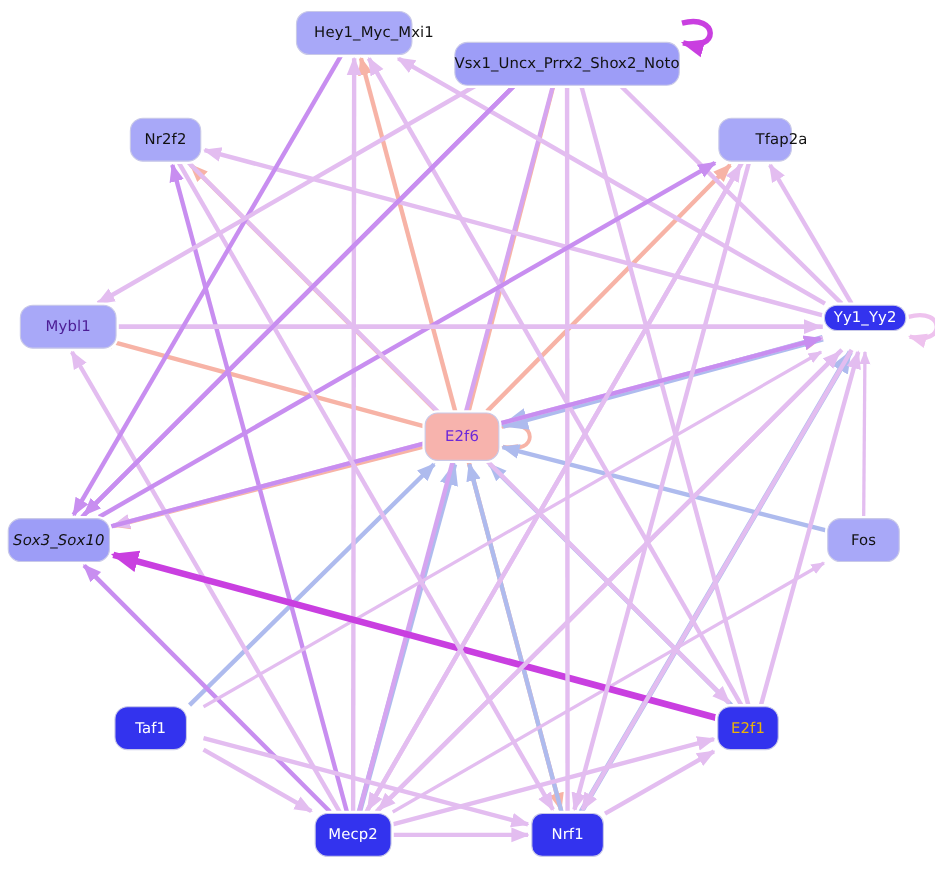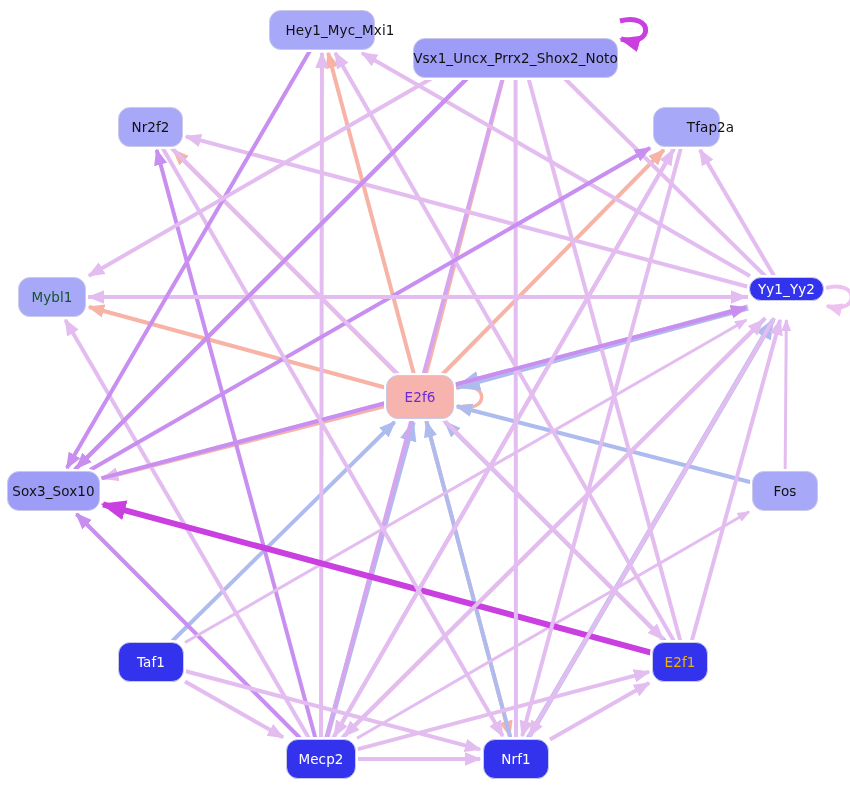--- a/index.html
+++ b/index.html
@@ -134,41 +134,41 @@
       </div>
       <div class="node" style="left: 413px; top: 10px; width: 205px; height: 40px; background: rgb(157, 157, 247); color: rgb(17, 17, 17); margin-top: 28px;">
         <span class="node-label">Vsx1_Uncx_Prrx2_Shox2_Noto</span>
       </div>
       <div class="node" style="left: 118px; top: 107px; width: 65px; height: 40px; background: rgb(168, 168, 248); color: rgb(17, 17, 17);">
         <span class="node-label">Nr2f2</span>
       </div>
       <div class="node" style="left: 653px; top: 107px; width: 67px; height: 40px; background: rgb(168, 168, 248); color: rgb(17, 17, 17); padding-left: 48px;">
         <span class="node-label">Tfap2a</span>
       </div>
-      <div class="node" style="left: 18px; top: 277px; width: 68px; height: 40px; background: rgb(168, 168, 248); color: #14532d;">
+      <div class="node" style="left: 18px; top: 277px; width: 88px; height: 40px; background: rgb(168, 168, 248); color: #4c1d95;">
         <span class="node-label">Mybl1</span>
       </div>
       <div class="node" style="left: 749px; top: 277px; width: 75px; height: 24px; background: rgb(51, 51, 238); color: rgb(255, 255, 255);">
         <span class="node-label">Yy1_Yy2</span>
       </div>
       <div class="node" style="left: 386px; top: 375px; width: 68px; height: 44px; background: rgb(247, 179, 173); color: #6d28d9;">
         <span class="node-label">E2f6</span>
       </div>
-      <div class="node" style="left: 7px; top: 471px; width: 93px; height: 40px; background: rgb(157, 157, 247); color: rgb(17, 17, 17);">
+      <div class="node" style="left: 7px; top: 471px; width: 93px; height: 40px; background: rgb(157, 157, 247); color: rgb(17, 17, 17); font-style: italic;">
         <span class="node-label">Sox3_Sox10</span>
       </div>
       <div class="node" style="left: 752px; top: 471px; width: 66px; height: 40px; background: rgb(168, 168, 248); color: rgb(17, 17, 17);">
         <span class="node-label">Fos</span>
       </div>
-      <div class="node" style="left: 118px; top: 642px; width: 66px; height: 40px; background: rgb(51, 51, 238); color: rgb(255, 255, 255);">
+      <div class="node" style="left: 104px; top: 642px; width: 66px; height: 40px; background: rgb(51, 51, 238); color: rgb(255, 255, 255);">
         <span class="node-label">Taf1</span>
       </div>
       <div class="node" style="left: 652px; top: 642px; width: 56px; height: 40px; background: rgb(51, 51, 238); color: #eab308;">
         <span class="node-label">E2f1</span>
       </div>
       <div class="node" style="left: 286px; top: 739px; width: 70px; height: 40px; background: rgb(51, 51, 238); color: rgb(255, 255, 255);">
         <span class="node-label">Mecp2</span>
       </div>
-      <div class="node" style="left: 483px; top: 739px; width: 66px; height: 40px; background: rgb(51, 51, 238); color: rgb(255, 255, 255);">
+      <div class="node" style="left: 483px; top: 739px; width: 66px; height: 40px; background: rgb(51, 51, 238); color: rgb(255, 255, 255); border-radius: 10px;">
         <span class="node-label">Nrf1</span>
       </div>
     </div>
 </div>
 
 </body></html>

